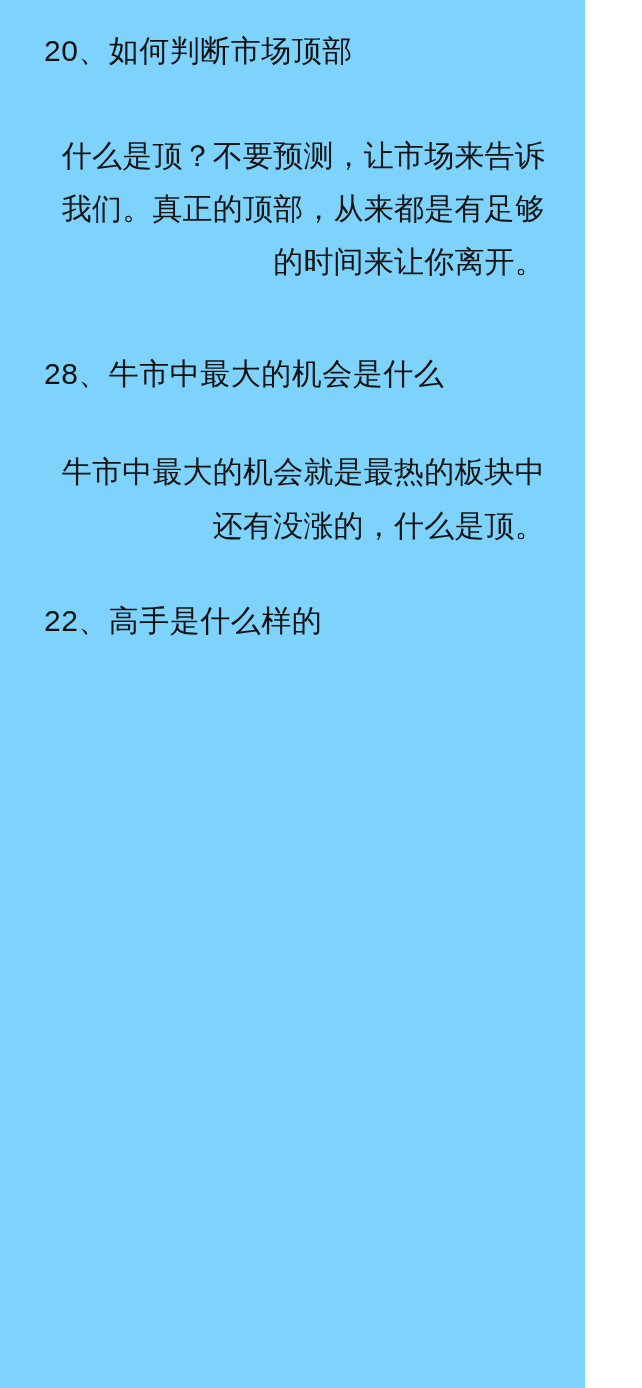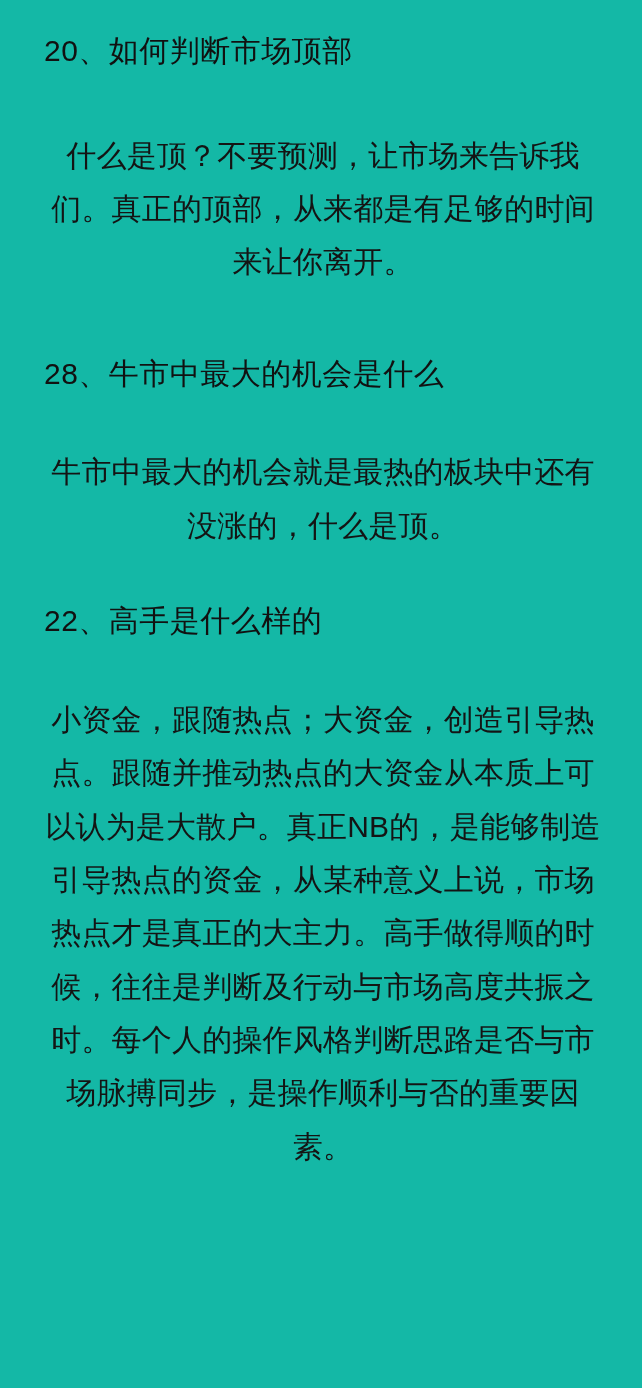--- a/index.html
+++ b/index.html
@@ -9,24 +9,24 @@
   }
   body {
     width: 642px;
     min-height: 1388px;
     font-family: "Liberation Sans", sans-serif;
     color: #141414;
     -webkit-font-smoothing: antialiased;
   }
   .page {
     box-sizing: border-box;
-    width: 642px;
+    width: 585px;
     min-height: 1388px;
     padding: 30px 40px 24px 44px;
-    background: #14b8a6;
+    background: #7dd3fc;
   }
   .section {
     margin: 0;
   }
   .heading {
     font-size: 30px;
     line-height: 1.42;
     font-weight: 400;
     letter-spacing: 0.5px;
     margin: 0 0 56px 0;
@@ -35,21 +35,21 @@
   .heading.tight {
     margin-bottom: 50px;
   }
   .body-text {
     font-size: 30px;
     line-height: 1.78;
     font-weight: 400;
     letter-spacing: 0.2px;
     margin: 0 0 64px 0;
     color: #141414;
-    text-align: center;
+    text-align: right;
   }
   .body-text.last {
     margin-bottom: 0;
   }
   .gap-sm { margin-bottom: 48px; }
 </style>
 </head>
 <body>
 
 <div class="page">
@@ -59,16 +59,15 @@
     <p class="body-text">什么是顶？不要预测，让市场来告诉我们。真正的顶部，从来都是有足够的时间来让你离开。</p>
   </div>
 
   <div class="section">
     <h2 class="heading tight">28、牛市中最大的机会是什么</h2>
     <p class="body-text gap-sm">牛市中最大的机会就是最热的板块中还有没涨的，什么是顶。</p>
   </div>
 
   <div class="section">
     <h2 class="heading tight">22、高手是什么样的</h2>
-    <p class="body-text last">小资金，跟随热点；大资金，创造引导热点。跟随并推动热点的大资金从本质上可以认为是大散户。真正NB的，是能够制造引导热点的资金，从某种意义上说，市场热点才是真正的大主力。高手做得顺的时候，往往是判断及行动与市场高度共振之时。每个人的操作风格判断思路是否与市场脉搏同步，是操作顺利与否的重要因素。</p>
   </div>
 
 </div>
 
 </body></html>

